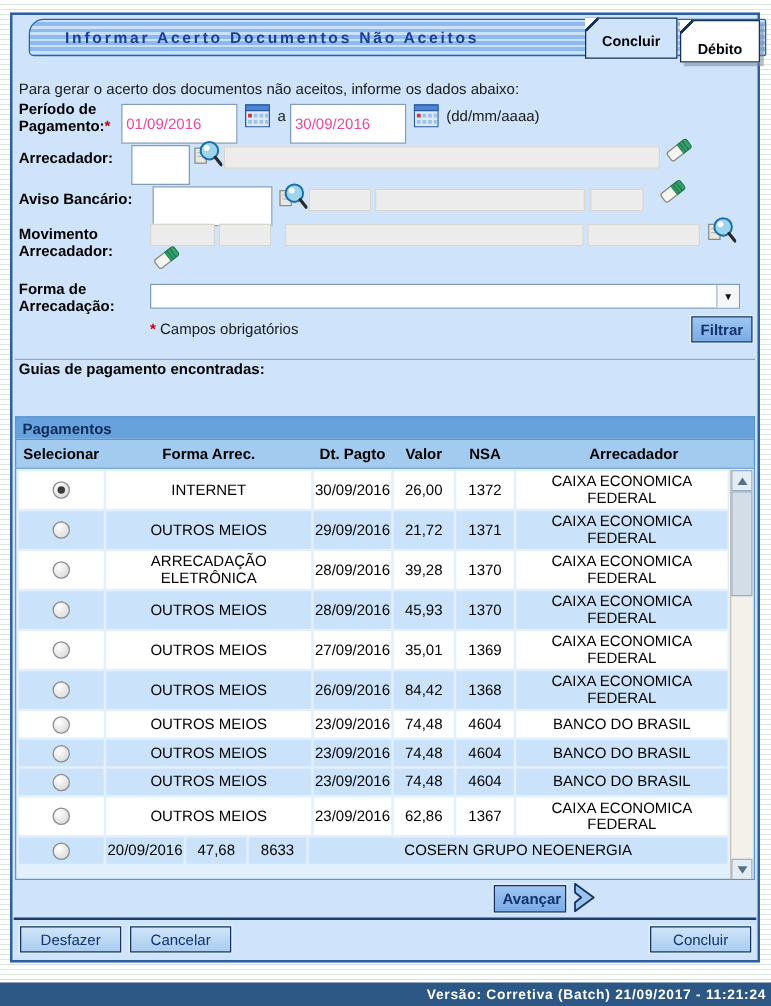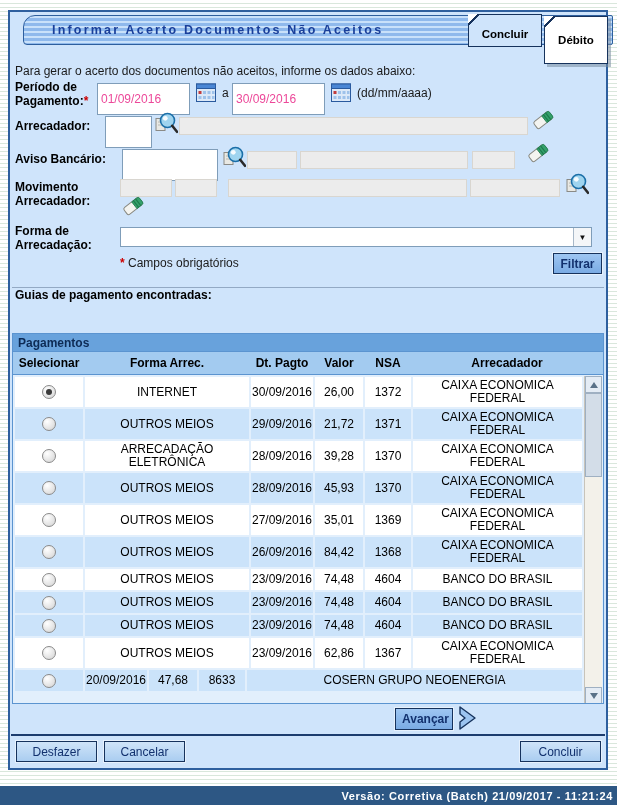--- a/index.html
+++ b/index.html
@@ -24,21 +24,21 @@
   }
   .tab{
     position:absolute;box-sizing:border-box;border:1px solid #16325c;
     font-weight:bold;font-size:11.5px;text-align:center;color:#000;z-index:3;
   }
   .tab .notch{
     position:absolute;left:-1px;top:-1px;width:11px;height:11px;
     background:linear-gradient(135deg,#ffffff 0 42%,#16325c 42% 58%,transparent 58% 100%);
   }
   .tab-pagamento{left:458px;top:2px;width:74px;height:33px;background:#cfe4fb;padding-top:13px;}
-  .tab-debito{left:534px;top:4px;width:64px;height:48px;background:#ffffff;padding-top:17px;
+  .tab-debito{left:534px;top:4px;width:64px;height:34px;background:#ffffff;padding-top:17px;
     box-shadow:3px 3px 0 rgba(120,140,160,.55);}
   .intro{position:absolute;left:5px;top:52px;color:#1a1a1a;}
   
   .lbl{position:absolute;font-weight:bold;color:#000;line-height:14px;}
   .req{color:#cc0000;font-weight:bold;}
   .tin{
     position:absolute;height:32px;background:#fff;border:1px solid #7f9db9;
     box-sizing:border-box;font-family:inherit;font-size:12px;padding:2px 3px;color:#ec4899;
   }
   .ro{

